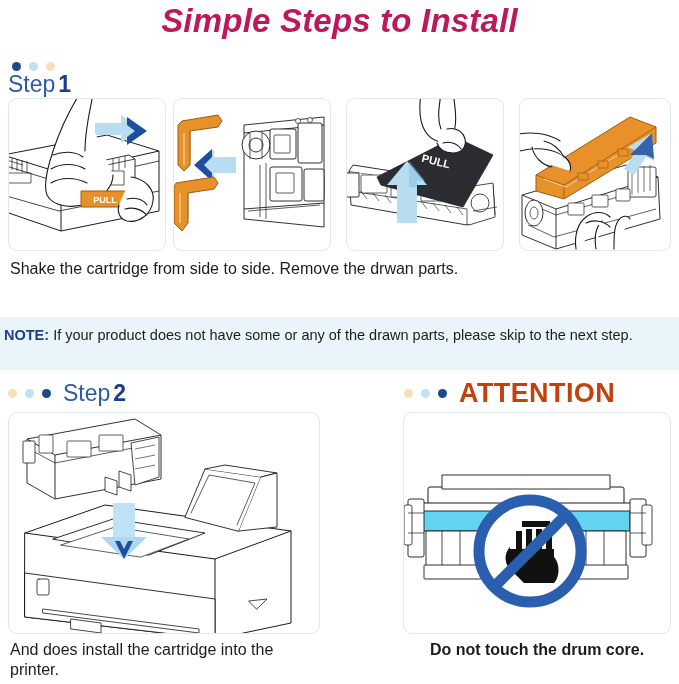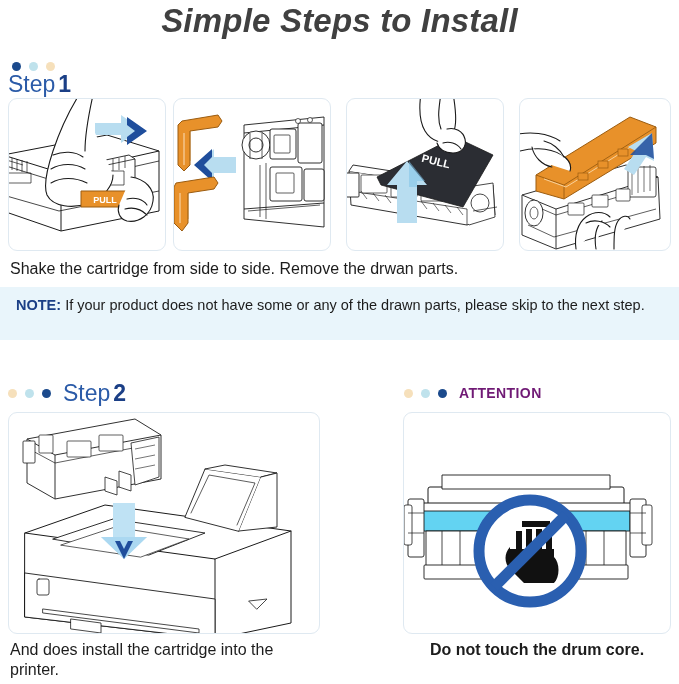--- a/index.html
+++ b/index.html
@@ -21,21 +21,21 @@
   .page-title {
     position: absolute;
     left: 0;
     top: 2px;
     width: 679px;
     text-align: center;
     font-size: 33px;
     font-weight: bold;
     font-style: italic;
     letter-spacing: 0.2px;
-    color: #404040;
+    color: #be185d;
   }
 
   
   .section-head {
     position: absolute;
     display: flex;
     align-items: center;
     height: 26px;
   }
   .dots {
@@ -59,23 +59,23 @@
     color: #2b5ba8;
     font-weight: normal;
     white-space: nowrap;
   }
   .step-label .num {
     font-weight: bold;
     color: #1b3f86;
     margin-left: 3px;
   }
   .attention-label {
-    font-size: 14px;
+    font-size: 27px;
     font-weight: bold;
-    color: #701a75;
+    color: #c2410c;
     letter-spacing: 0.4px;
     white-space: nowrap;
   }
 
   
   .panel {
     position: absolute;
     background: #ffffff;
     border: 1px solid #dfe9f1;
     border-radius: 9px;
@@ -91,24 +91,25 @@
     line-height: 20px;
     color: #1c1c1c;
   }
   .caption.center { text-align: center; font-weight: bold; }
 
   
   .note-box {
     position: absolute;
     background: #e9f5fb;
     box-sizing: border-box;
-    padding: 8px 6px 8px 16px;
+    padding: 8px 6px 8px 4px;
     font-size: 14.5px;
     line-height: 21px;
     color: #1c1c1c;
+    margin-top: 30px;
   }
   .note-box .note-kw {
     font-weight: bold;
     color: #1b3f86;
   }
 </style>
 </head>
 <body>
 
 <div class="page-title">Simple Steps to Install</div>

